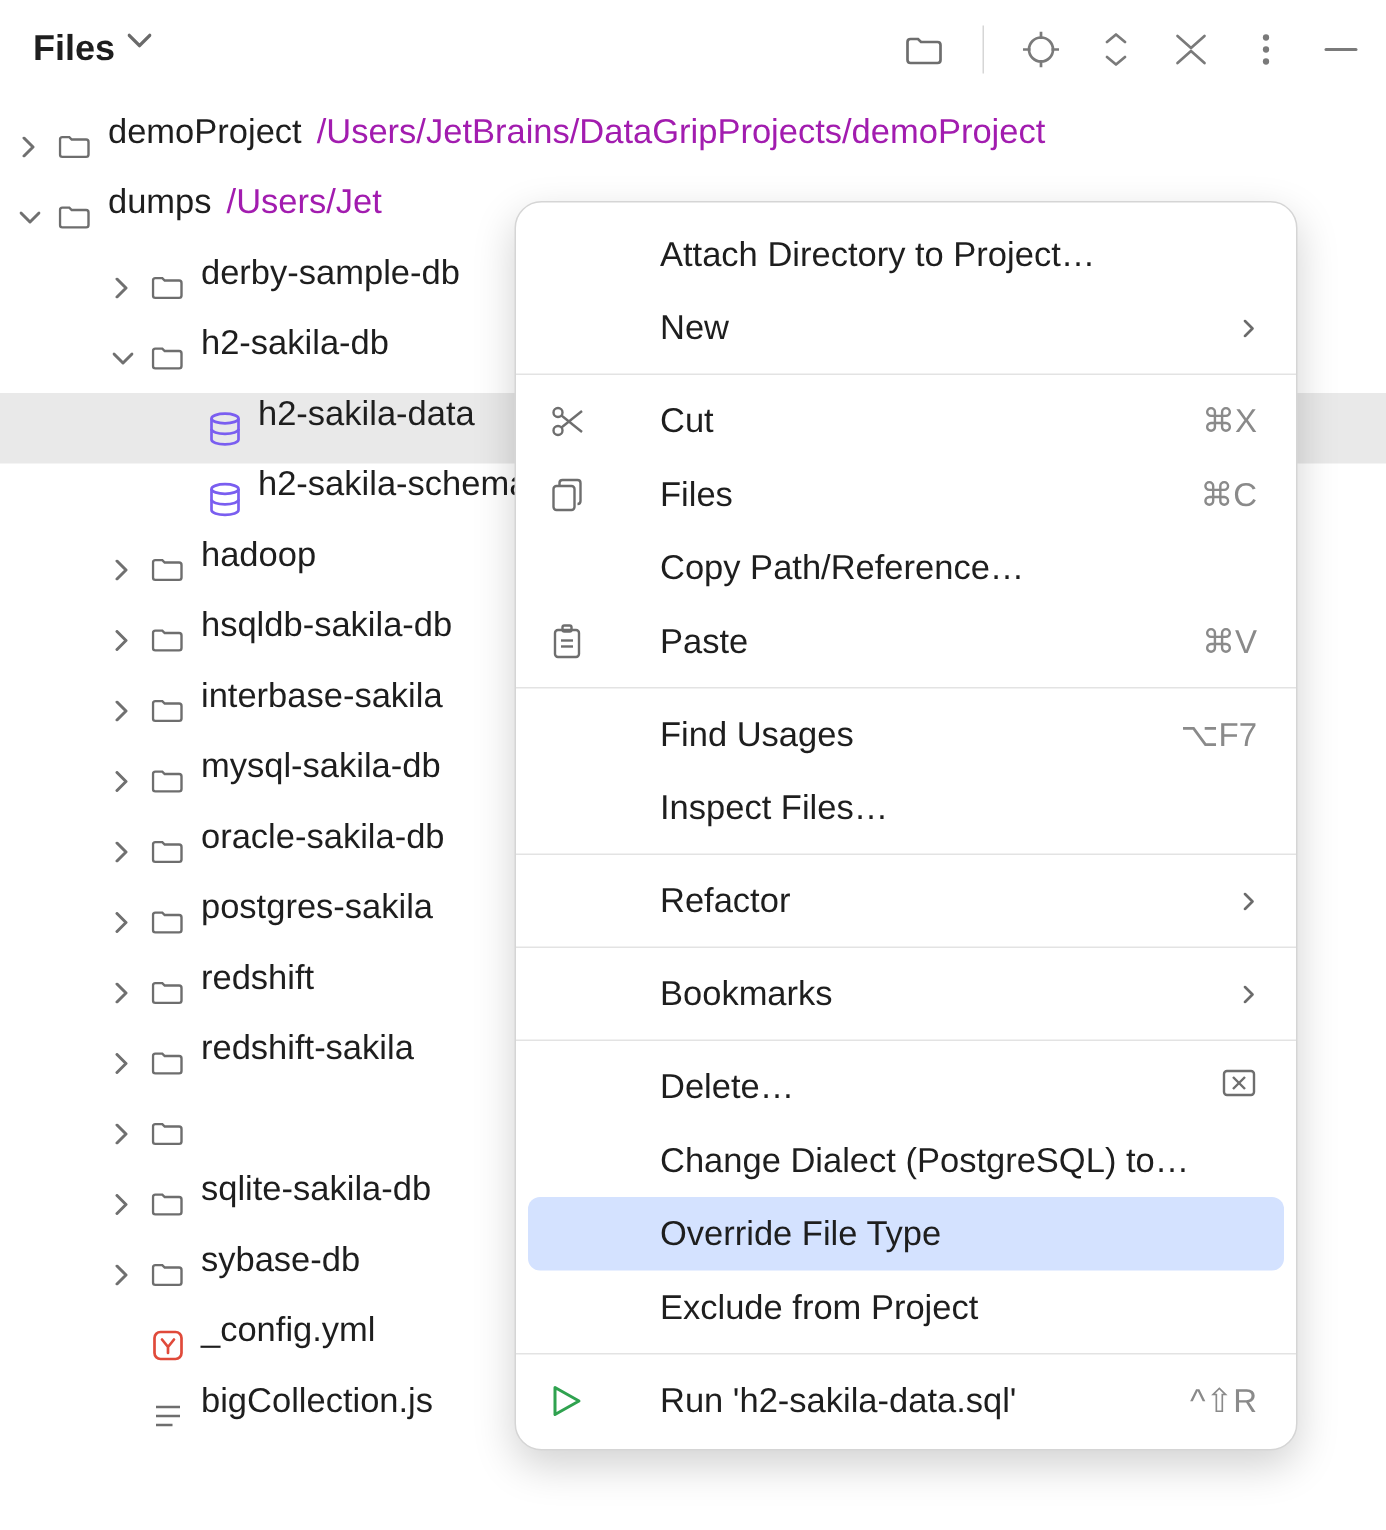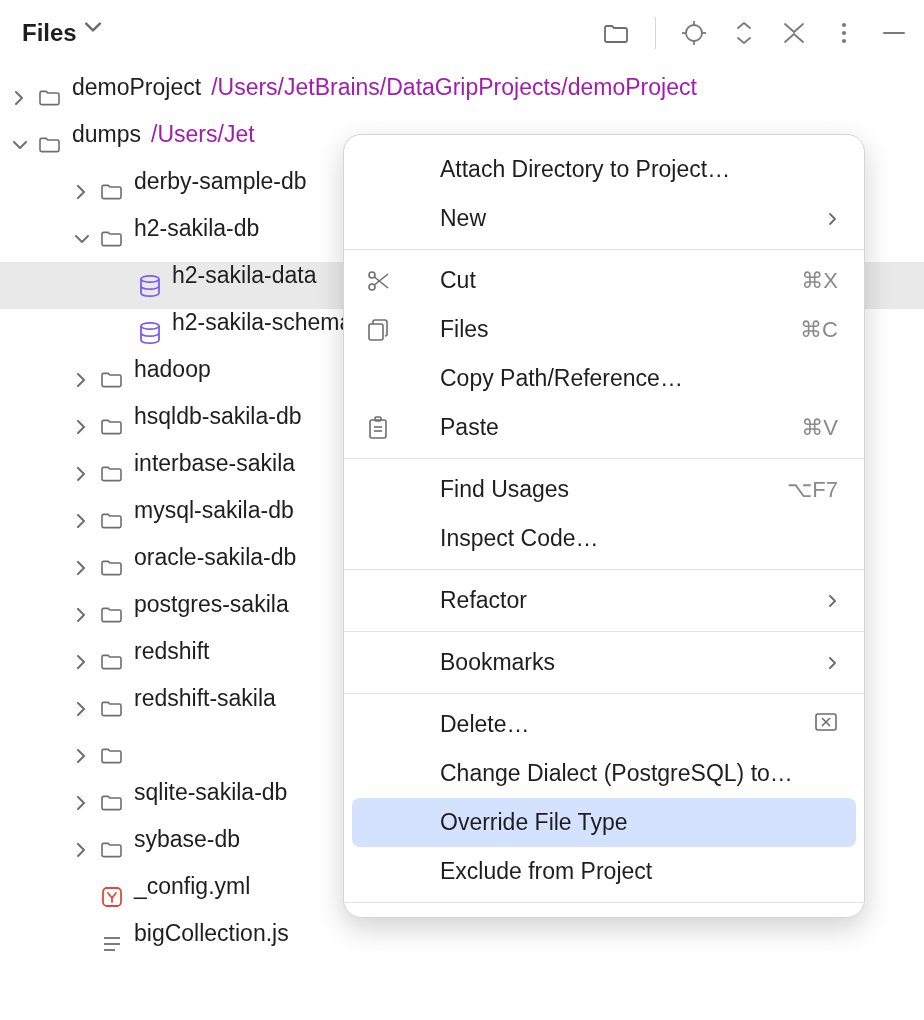--- a/index.html
+++ b/index.html
@@ -530,21 +530,21 @@
     <span class="menu-short">⌘V</span>
   </div>
   <div class="menu-sep"></div>
   <div class="menu-item">
     <span class="menu-icon"></span>
     <span class="menu-label">Find Usages</span>
     <span class="menu-short">⌥F7</span>
   </div>
   <div class="menu-item">
     <span class="menu-icon"></span>
-    <span class="menu-label">Inspect Code…</span>
+    <span class="menu-label">Inspect Files…</span>
   </div>
   <div class="menu-sep"></div>
   <div class="menu-item">
     <span class="menu-icon"></span>
     <span class="menu-label">Refactor</span>
     <span class="menu-arrow">
         <svg width="11" height="12" viewBox="0 0 11 12">
           <use href="#i-chevron-small"></use>
         </svg>
       </span>
@@ -573,13 +573,22 @@
   </div>
   <div class="menu-item highlight">
     <span class="menu-icon"></span>
     <span class="menu-label">Override File Type</span>
   </div>
   <div class="menu-item">
     <span class="menu-icon"></span>
     <span class="menu-label">Exclude from Project</span>
   </div>
   <div class="menu-sep"></div>
+  <div class="menu-item">
+    <span class="menu-icon">
+        <svg width="24" height="24" viewBox="0 0 24 24">
+          <use href="#i-run"></use>
+        </svg>
+      </span>
+    <span class="menu-label">Run 'h2-sakila-data.sql'</span>
+    <span class="menu-short">^⇧R</span>
+  </div>
 </div>
 
 </body></html>

